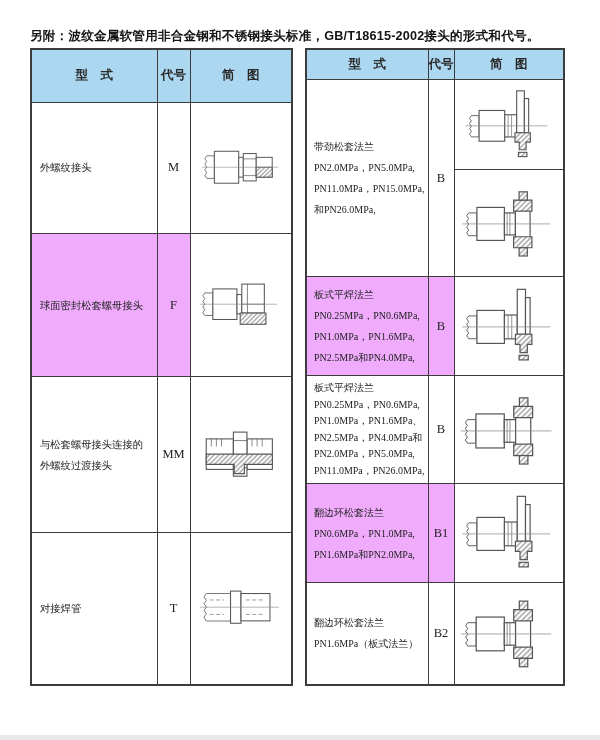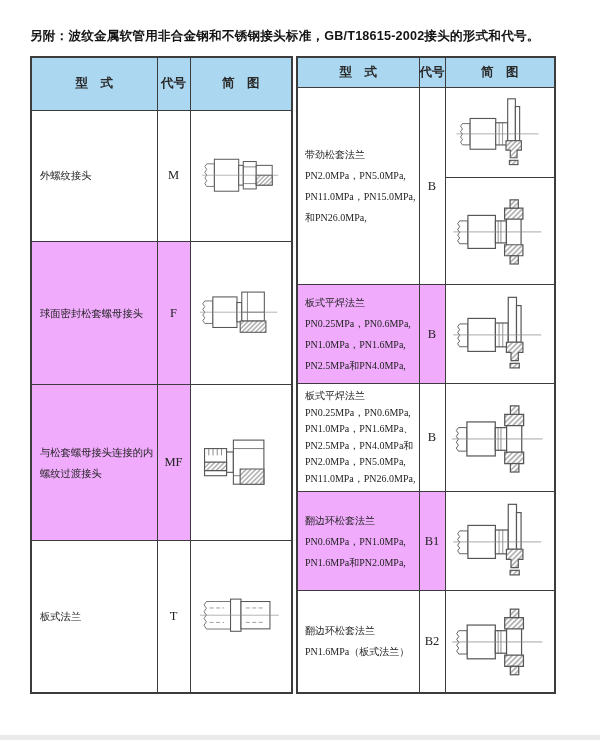--- a/index.html
+++ b/index.html
@@ -4,21 +4,21 @@
 <style>
   html,body { margin:0; padding:0; }
   body {
     width:600px; height:740px; position:relative; background:#ffffff;
     font-family:"Liberation Sans", sans-serif; overflow:hidden;
   }
   .title {
     position:absolute; left:30px; top:28px; width:560px;
     font-size:12.6px; font-weight:bold; color:#141414; letter-spacing:0.2px;
   }
-  .tables { position:absolute; left:30px; top:56px; display:flex; gap:3px;border-radius:20px; }
+  .tables { position:absolute; left:30px; top:48px; display:flex; gap:12px;border-radius:20px; }
   table.tbl { border-collapse:collapse; table-layout:fixed; background:#fff; }
   table.tbl { border:2px solid #3c3c3c; }
   .tbl th, .tbl td { border:1.5px solid #3c3c3c; padding:0; }
   .tbl th {
     background:#abd7f0; height:29px; font-size:12.5px; font-weight:bold;
     color:#2a2a2a; text-align:center;
   }
   td.type {
     font-family:"Liberation Serif", serif; color:#222;
     white-space:pre-line; vertical-align:middle; text-align:left;
@@ -153,31 +153,31 @@
     <tr style="height:82px">
       <td class="type hl">球面密封松套螺母接头</td>
       <td class="code hl">F</td>
       <td class="diag">
         <svg class="fit" width="94" height="74" viewBox="0 0 110 92">
               <use href="#d-nut"></use>
             </svg>
       </td>
     </tr>
     <tr style="height:89px">
-      <td class="type hl">与松套螺母接头连接的内
-螺纹过渡接头</td>
-      <td class="code hl">MF</td>
+      <td class="type">与松套螺母接头连接的
+外螺纹过渡接头</td>
+      <td class="code">MM</td>
       <td class="diag">
         <svg class="fit" width="94" height="78" viewBox="0 0 110 92">
-              <use href="#d-mf"></use>
+              <use href="#d-mm"></use>
             </svg>
       </td>
     </tr>
     <tr style="height:87px">
-      <td class="type">板式法兰</td>
+      <td class="type">对接焊管</td>
       <td class="code">T</td>
       <td class="diag">
         <svg class="fit" width="94" height="74" viewBox="0 0 110 92">
               <use href="#d-weld"></use>
             </svg>
       </td>
     </tr>
   </tbody>
     </table>
 

